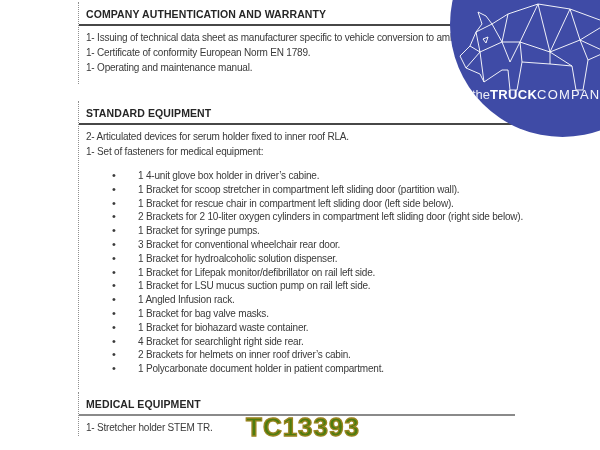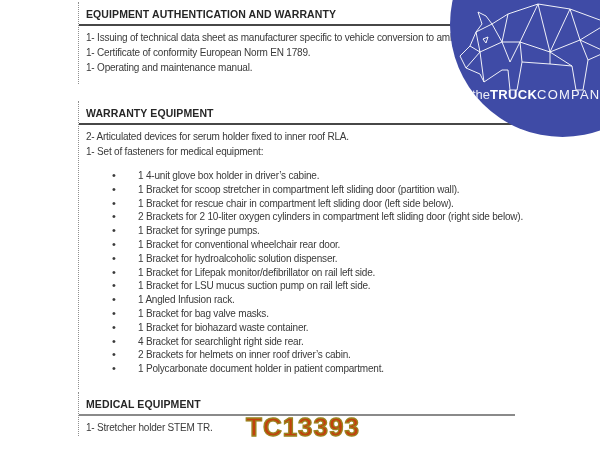--- a/index.html
+++ b/index.html
@@ -33,21 +33,21 @@
     position:relative;padding-left:59px;line-height:13.8px;white-space:nowrap;
   }
   .bullet::before{
     content:"\2022";position:absolute;left:33px;top:0;
     font-size:11px;color:#3a3a3a;
   }
   
   .watermark{
     position:absolute;left:246px;top:412px;z-index:30;
     font-size:26px;font-weight:bold;letter-spacing:1px;
-    color:#c2410c;
+    color:#4d7c0f;
     -webkit-text-stroke:1.3px #9a8420;
     text-shadow:0 0 1px #9a8420;
     white-space:nowrap;
   }
   
   .logo-circle{
     position:absolute;left:450px;top:-88px;width:225px;height:225px;
     border-radius:50%;background:#3F4BA6;z-index:20;overflow:hidden;
   }
   .logo-bull{position:absolute;left:0;top:0;width:225px;height:225px;}
@@ -56,41 +56,41 @@
     font-size:13px;color:#ffffff;white-space:nowrap;
   }
   .logo-text .t-pre{font-weight:normal;opacity:.9;}
   .logo-text .t-bold{font-weight:bold;letter-spacing:.3px;margin-top:23px;}
   .logo-text .t-suf{font-weight:normal;letter-spacing:1.2px;opacity:.95;}
 </style>
 </head>
 <body>
 
 <div class="section" id="sec1">
-  <div class="hdr">EQUIPMENT AUTHENTICATION AND WARRANTY</div>
+  <div class="hdr">COMPANY AUTHENTICATION AND WARRANTY</div>
   <div class="items">
     <div class="item">1- Issuing of technical data sheet as manufacturer specific to vehicle conversion to ambulance.</div>
     <div class="item">1- Certificate of conformity European Norm EN 1789.</div>
     <div class="item">1- Operating and maintenance manual.</div>
   </div>
 </div>
 
 <div class="section" id="sec2">
-  <div class="hdr">WARRANTY EQUIPMENT</div>
+  <div class="hdr">STANDARD EQUIPMENT</div>
   <div class="items">
     <div class="item">2- Articulated devices for serum holder fixed to inner roof RLA.</div>
     <div class="item">1- Set of fasteners for medical equipment:</div>
   </div>
   <div class="bullets">
     <div class="bullet">1 4-unit glove box holder in driver’s cabine.</div>
     <div class="bullet">1 Bracket for scoop stretcher in compartment left sliding door (partition wall).</div>
     <div class="bullet">1 Bracket for rescue chair in compartment left sliding door (left side below).</div>
     <div class="bullet">2 Brackets for 2 10-liter oxygen cylinders in compartment left sliding door (right side below).</div>
     <div class="bullet">1 Bracket for syringe pumps.</div>
-    <div class="bullet">1 Bracket for conventional wheelchair rear door.</div>
+    <div class="bullet">3 Bracket for conventional wheelchair rear door.</div>
     <div class="bullet">1 Bracket for hydroalcoholic solution dispenser.</div>
     <div class="bullet">1 Bracket for Lifepak monitor/defibrillator on rail left side.</div>
     <div class="bullet">1 Bracket for LSU mucus suction pump on rail left side.</div>
     <div class="bullet">1 Angled Infusion rack.</div>
     <div class="bullet">1 Bracket for bag valve masks.</div>
     <div class="bullet">1 Bracket for biohazard waste container.</div>
     <div class="bullet">4 Bracket for searchlight right side rear.</div>
     <div class="bullet">2 Brackets for helmets on inner roof driver’s cabin.</div>
     <div class="bullet">1 Polycarbonate document holder in patient compartment.</div>
   </div>

